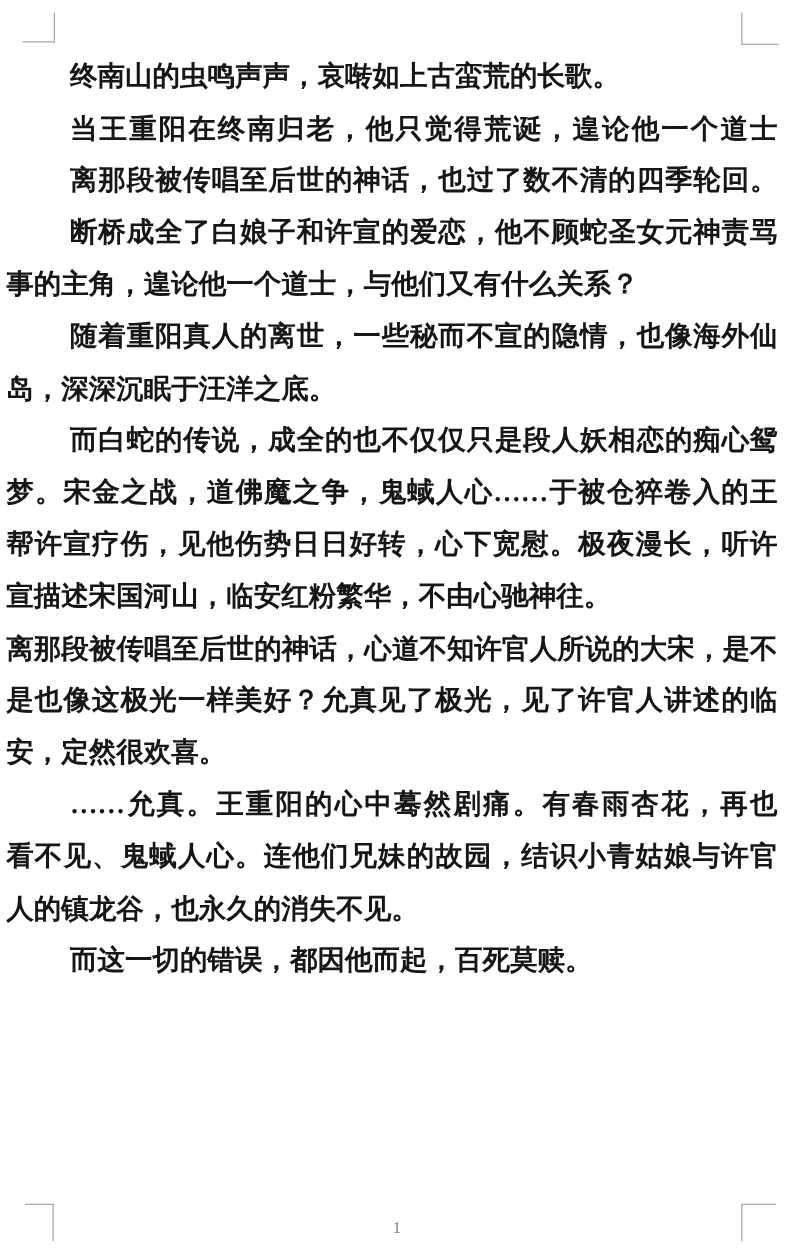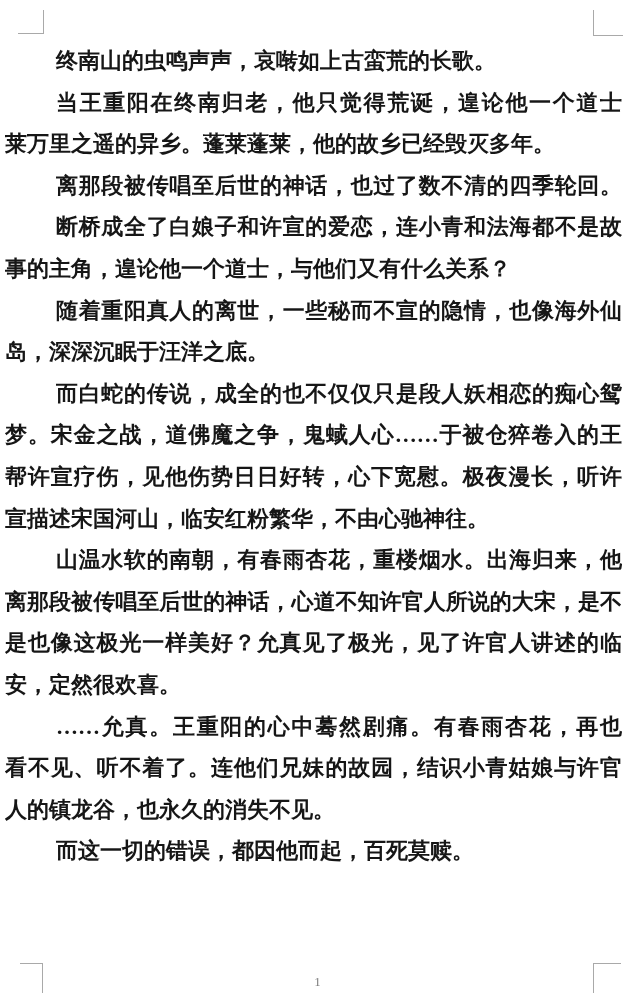--- a/index.html
+++ b/index.html
@@ -83,34 +83,32 @@
 
 <div class="page">
   <div class="crop" id="crop-tl"></div>
   <div class="crop" id="crop-tr"></div>
   <div class="crop" id="crop-bl"></div>
   <div class="crop" id="crop-br"></div>
 
   <div id="text-block">
       <div class="line indent">终南山的虫鸣声声，哀啭如上古蛮荒的长歌。</div>
       <div class="line indent justify">当王重阳在终南归老，他只觉得荒诞，遑论他一个道士</div>
-      <div class="line">莱万里之遥的异乡。蓬莱蓬莱，他的故乡已经毁灭多年。</div>
       <div class="line indent justify">离那段被传唱至后世的神话，也过了数不清的四季轮回。</div>
-      <div class="line indent justify">断桥成全了白娘子和许宣的爱恋，连小青和法海都不是故</div>
+      <div class="line indent justify">断桥成全了白娘子和许宣的爱恋，他不顾蛇圣女元神责骂</div>
       <div class="line">事的主角，遑论他一个道士，与他们又有什么关系？</div>
       <div class="line indent justify">随着重阳真人的离世，一些秘而不宣的隐情，也像海外仙</div>
       <div class="line">岛，深深沉眠于汪洋之底。</div>
       <div class="line indent justify">而白蛇的传说，成全的也不仅仅只是段人妖相恋的痴心鸳</div>
       <div class="line justify">梦。宋金之战，道佛魔之争，鬼蜮人心……于被仓猝卷入的王</div>
       <div class="line justify">帮许宣疗伤，见他伤势日日好转，心下宽慰。极夜漫长，听许</div>
       <div class="line">宣描述宋国河山，临安红粉繁华，不由心驰神往。</div>
-      <div class="line indent justify">山温水软的南朝，有春雨杏花，重楼烟水。出海归来，他</div>
       <div class="line justify">离那段被传唱至后世的神话，心道不知许官人所说的大宋，是不</div>
       <div class="line justify">是也像这极光一样美好？允真见了极光，见了许官人讲述的临</div>
       <div class="line">安，定然很欢喜。</div>
       <div class="line indent justify">……允真。王重阳的心中蓦然剧痛。有春雨杏花，再也</div>
-      <div class="line justify">看不见、听不着了。连他们兄妹的故园，结识小青姑娘与许官</div>
+      <div class="line justify">看不见、鬼蜮人心。连他们兄妹的故园，结识小青姑娘与许官</div>
       <div class="line">人的镇龙谷，也永久的消失不见。</div>
       <div class="line indent">而这一切的错误，都因他而起，百死莫赎。</div>
     </div>
 
   <div id="page-number">1</div>
 </div>
 
 </body></html>

